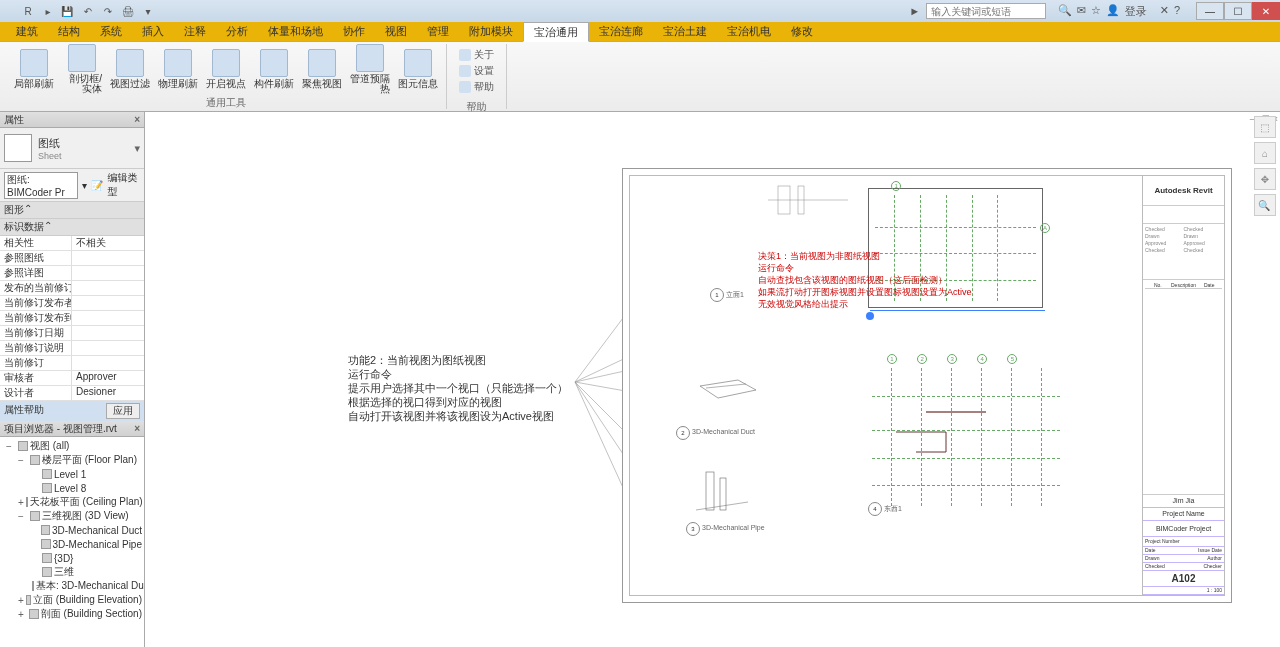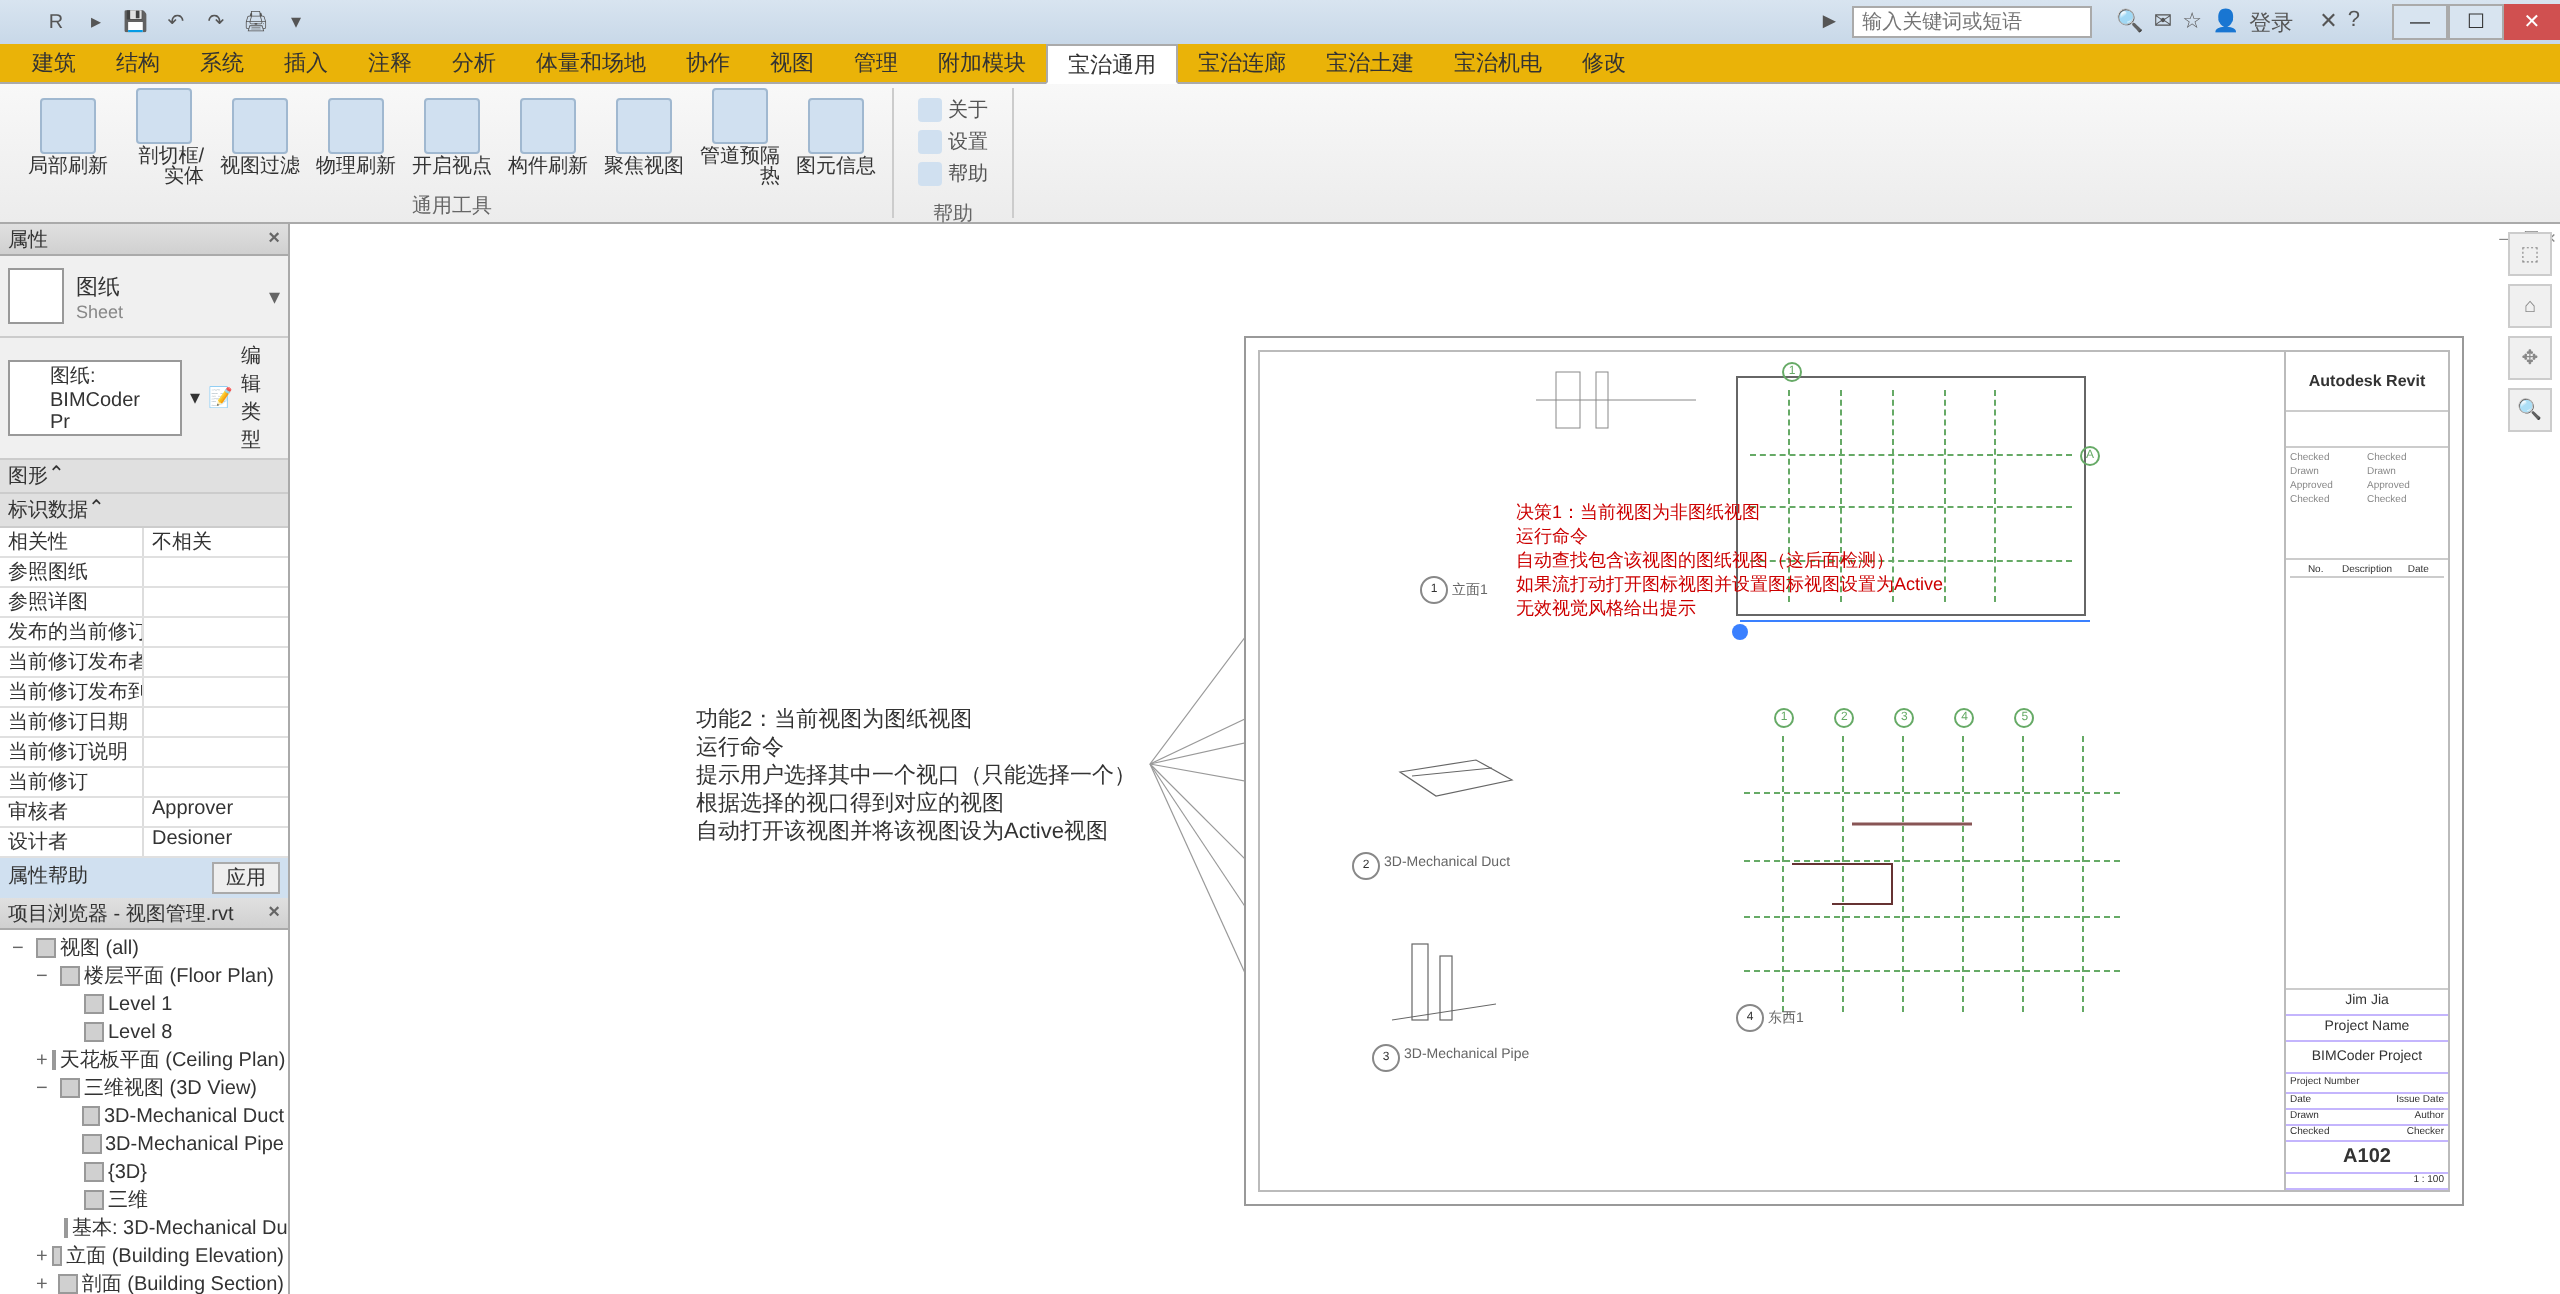--- a/index.html
+++ b/index.html
@@ -42,21 +42,21 @@
 
 .left { width:145px; background:#f0f0f0; border-right:1px solid #aaa; display:flex; flex-direction:column; }
 .panel-header { height:16px; background:linear-gradient(#e0e0e0,#d0d0d0); border-bottom:1px solid #aaa; display:flex; align-items:center; justify-content:space-between; padding:0 4px; font-size:10px; }
 .panel-header .x { cursor:pointer; color:#666; font-weight:bold; }
 
 
 .prop-category { height:40px; display:flex; align-items:center; padding:4px; gap:6px; }
 .prop-category .ico { width:28px; height:28px; background:#fff; border:1px solid #999; }
 .prop-filter { display:flex; padding:2px 4px; gap:4px; align-items:center; border-top:1px solid #ccc; border-bottom:1px solid #ccc; }
 .prop-filter span { font-size:10px; }
-.prop-filter .dd { background:#fff; border:1px solid #999; padding:0 20px; }
+.prop-filter .dd { background:#fff; border:1px solid #999; padding:0 2px; }
 .prop-section { background:#e0e0e0; padding:1px 4px; font-size:10px; border-bottom:1px solid #ccc; display:flex; }
 .prop-row { display:flex; height:15px; border-bottom:1px solid #e0e0e0; font-size:10px; background:#fff; }
 .prop-row .k { width:72px; padding:0 4px; border-right:1px solid #ddd; overflow:hidden; white-space:nowrap; }
 .prop-row .v { flex:1; padding:0 4px; }
 .prop-help { background:#d0e0f0; padding:2px 4px; font-size:10px; display:flex; justify-content:space-between; }
 
 
 .browser { flex:1; overflow:hidden; background:#fff; font-size:10px; }
 .tree { padding:2px; }
 .tree-item { display:flex; align-items:center; gap:2px; padding:0 0 0 4px; height:14px; white-space:nowrap; cursor:pointer; }

